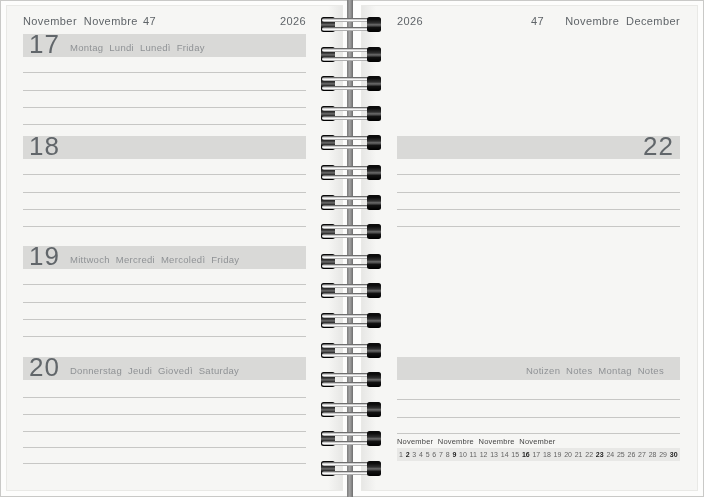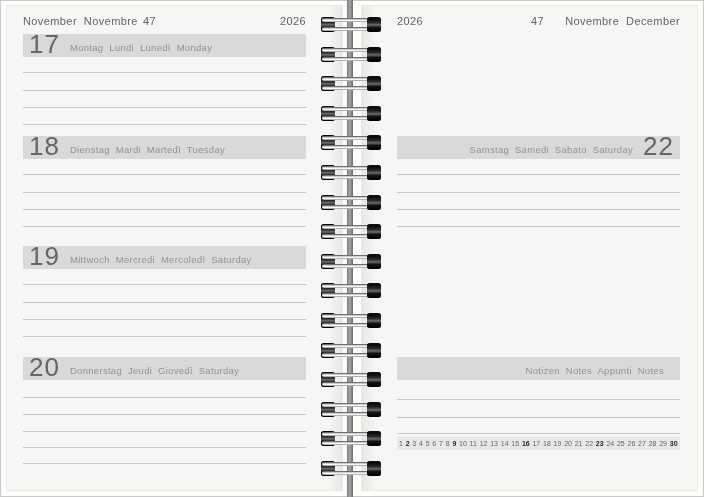--- a/index.html
+++ b/index.html
@@ -111,45 +111,44 @@
 
   <div class="pagehead">
     <span class="h-left">November  Novembre</span>
     <span class="h-week-l">47</span>
     <span class="h-right">2026</span>
   </div>
 
   <div class="section s1">
     <div class="dayband to-left">
       <span class="daynum">17</span>
-      <span class="daylabels">Montag  Lundi  Lunedì  Monday</span>
+      <span class="daylabels">Montag  Lundi  Lunedì  Friday</span>
     </div>
     <div class="lines"></div>
   <div class="rule" style="top: 38px;"></div>
       <div class="rule" style="top: 55.5px;"></div>
       <div class="rule" style="top: 73px;"></div>
       <div class="rule" style="top: 90px;"></div>
     </div>
 
   <div class="section s2">
     <div class="dayband to-left">
       <span class="daynum">18</span>
-      <span class="daylabels">Dienstag  Mardi  Martedì  Tuesday</span>
     </div>
     <div class="lines"></div>
   <div class="rule" style="top: 38px;"></div>
       <div class="rule" style="top: 55.5px;"></div>
       <div class="rule" style="top: 73px;"></div>
       <div class="rule" style="top: 90px;"></div>
     </div>
 
   <div class="section s3">
     <div class="dayband to-left">
       <span class="daynum">19</span>
-      <span class="daylabels">Mittwoch  Mercredi  Mercoledì  Saturday</span>
+      <span class="daylabels">Mittwoch  Mercredi  Mercoledì  Friday</span>
     </div>
     <div class="lines"></div>
   <div class="rule" style="top: 38px;"></div>
       <div class="rule" style="top: 55.5px;"></div>
       <div class="rule" style="top: 73px;"></div>
       <div class="rule" style="top: 90px;"></div>
     </div>
 
   <div class="section s4">
     <div class="dayband to-left">
@@ -169,42 +168,42 @@
 
   <div class="pagehead">
     <span class="h-left">2026</span>
     <span class="h-week-r">47</span>
     <span class="h-right">Novembre  December</span>
   </div>
 
 
   <div class="section s2">
     <div class="dayband to-right">
-      <span class="daylabels">Samstag  Samedi  Sabato  Saturday</span>
       <span class="daynum">22</span>
     </div>
     <div class="lines"></div>
   <div class="rule" style="top: 38px;"></div>
       <div class="rule" style="top: 55.5px;"></div>
       <div class="rule" style="top: 73px;"></div>
       <div class="rule" style="top: 90px;"></div>
     </div>
 
 
   <div class="section s4">
     <div class="dayband to-right">
-      <span class="daylabels">Notizen  Notes  Appunti  Notes</span>
+      <span class="daylabels">Notizen  Notes  Montag  Notes</span>
     </div>
     <div class="lines"></div>
   <div class="rule" style="top: 42px;"></div>
       <div class="rule" style="top: 60px;"></div>
       <div class="rule" style="top: 76px;"></div>
     </div>
 
   <div class="minical">
+    <div class="minical-title">November  Novembre  Novembre  November</div>
     <div class="minical-row" id="minical-row">
         <span>1</span>
         <span class="b">2</span>
         <span>3</span>
         <span>4</span>
         <span>5</span>
         <span>6</span>
         <span>7</span>
         <span>8</span>
         <span class="b">9</span>

